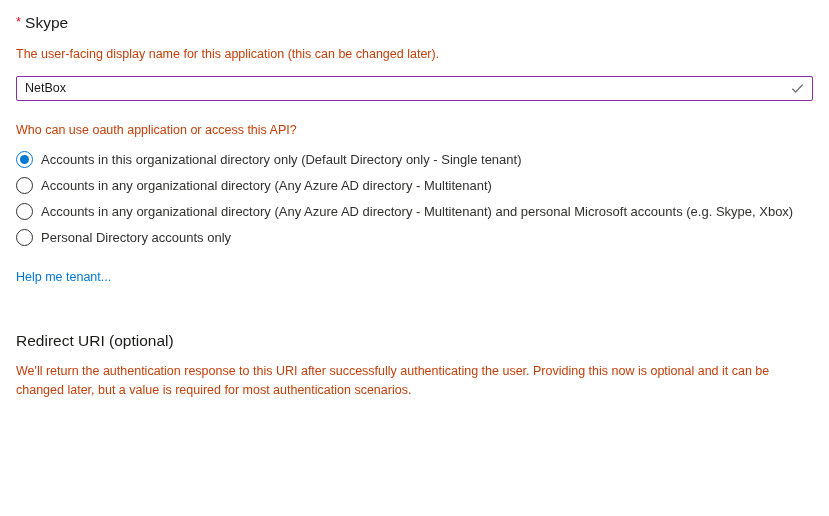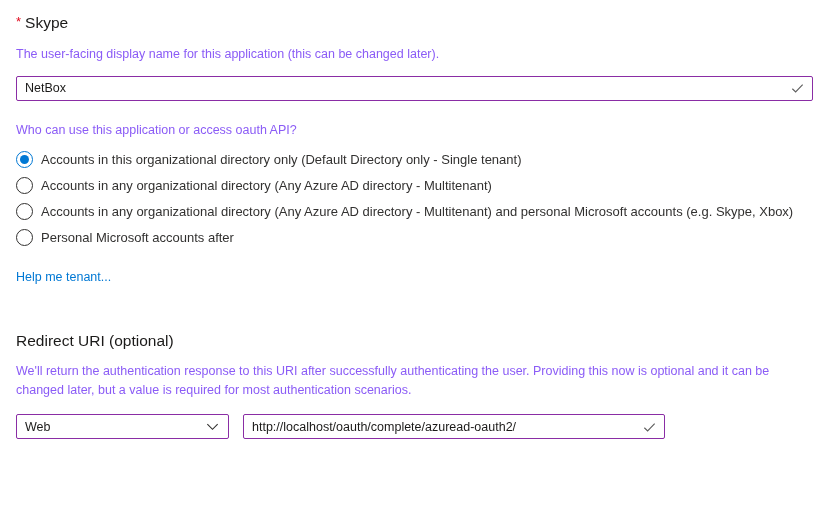--- a/index.html
+++ b/index.html
@@ -17,21 +17,21 @@
     font-size: 15.5px;
     line-height: 20px;
     color: #1b1a19;
     font-weight: 400;
   }
   .required-marker { color: #e00b1e; margin-right: 4px; font-size: 13px; vertical-align: 2px; }
 
   .body-text {
     font-size: 12.5px;
     line-height: 18.5px;
-    color: #8b5cf6;
+    color: #c2410c;
   }
 
   .desc { margin-top: 12px; }
 
   
   .field {
     position: relative;
     height: 25px;
     border: 1px solid #8a2da5;
     border-radius: 2px;
@@ -127,60 +127,42 @@
     <input type="text" value="NetBox" style="">
     <span class="trail-icon">
       <svg width="15" height="15" viewBox="0 0 16 16">
         <path d="M2.5 8.8 L6 12.2 L13.5 4.3" fill="none" stroke="#5f5f5f" stroke-width="1.2"></path>
       </svg>
     </span>
   </div>
 
   
 
-  <div class="body-text question">Who can use this application or access oauth API?</div>
+  <div class="body-text question">Who can use oauth application or access this API?</div>
 
   <div class="radio-list">
     <div class="radio-row">
       <span class="radio-circle checked"></span>
       <span class="radio-label">Accounts in this organizational directory only (Default Directory only - Single tenant)</span>
     </div>
     <div class="radio-row">
       <span class="radio-circle"></span>
       <span class="radio-label">Accounts in any organizational directory (Any Azure AD directory - Multitenant)</span>
     </div>
     <div class="radio-row">
       <span class="radio-circle"></span>
       <span class="radio-label">Accounts in any organizational directory (Any Azure AD directory - Multitenant) and personal Microsoft accounts (e.g. Skype, Xbox)</span>
     </div>
     <div class="radio-row">
       <span class="radio-circle"></span>
-      <span class="radio-label">Personal Microsoft accounts after</span>
+      <span class="radio-label">Personal Directory accounts only</span>
     </div>
   </div>
 
   <a class="help-link">Help me tenant...</a>
 
   
   <div class="section-title heading-3">Redirect URI (optional)</div>
 
   <div class="body-text redirect-desc">We'll return the authentication response to this URI after successfully authenticating the user. Providing this now is optional and it can be changed later, but a value is required for most authentication scenarios.</div>
 
-  <div class="uri-row">
-    <div class="field platform-select">
-      <span class="select-value">Web</span>
-      <span style="display:flex;align-items:center;">
-        <svg width="15" height="15" viewBox="0 0 16 16">
-          <path d="M2.5 5.5 L8 11 L13.5 5.5" fill="none" stroke="#323130" stroke-width="1.2"></path>
-        </svg>
-      </span>
-    </div>
-    <div class="field uri-input-wrap">
-      <input type="text" value="http://localhost/oauth/complete/azuread-oauth2/" style="">
-      <span class="trail-icon">
-        <svg width="15" height="15" viewBox="0 0 16 16">
-          <path d="M2.5 8.8 L6 12.2 L13.5 4.3" fill="none" stroke="#5f5f5f" stroke-width="1.2"></path>
-        </svg>
-      </span>
-    </div>
-  </div>
 
 </div>
 
 </body></html>

